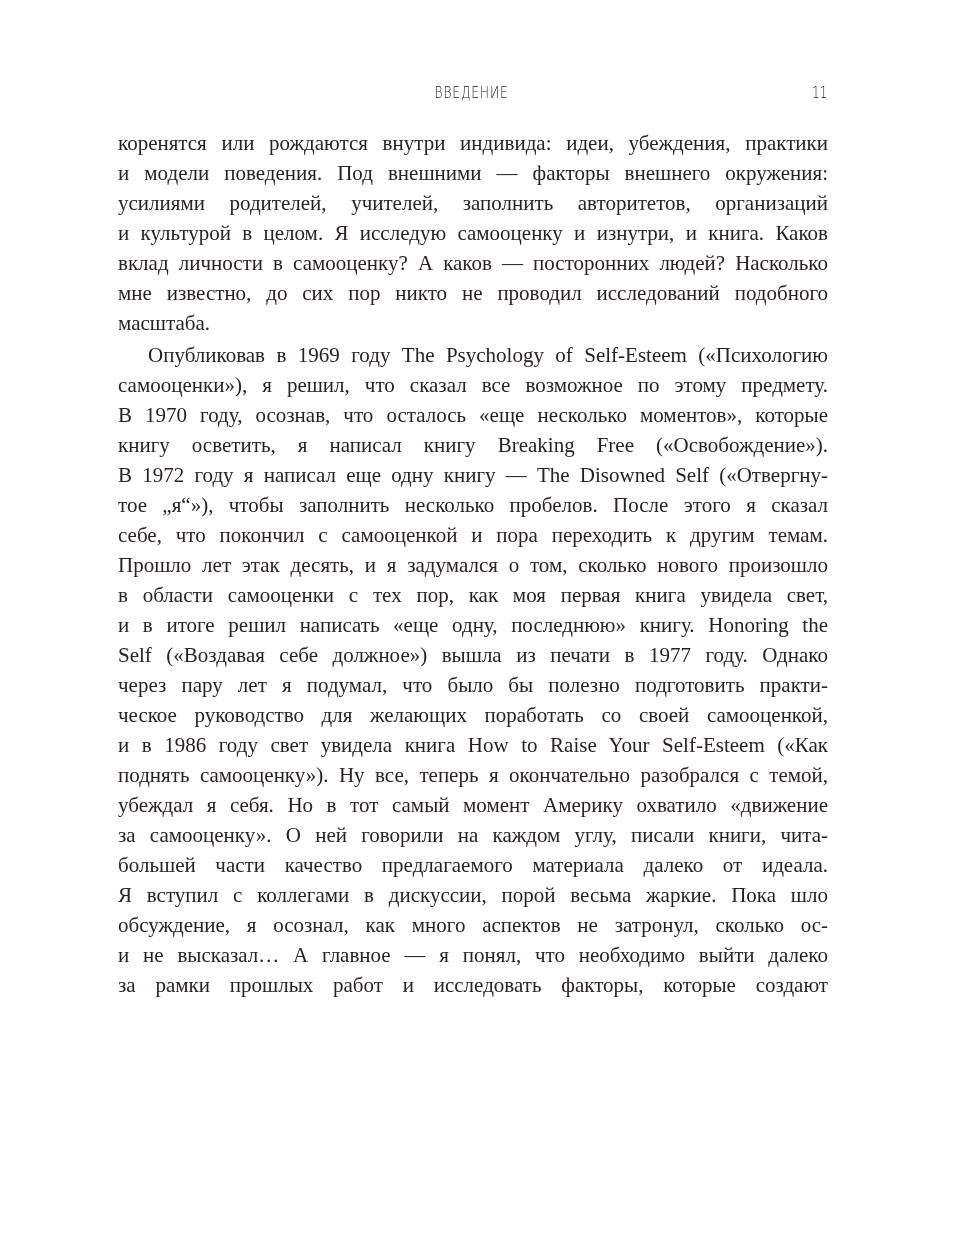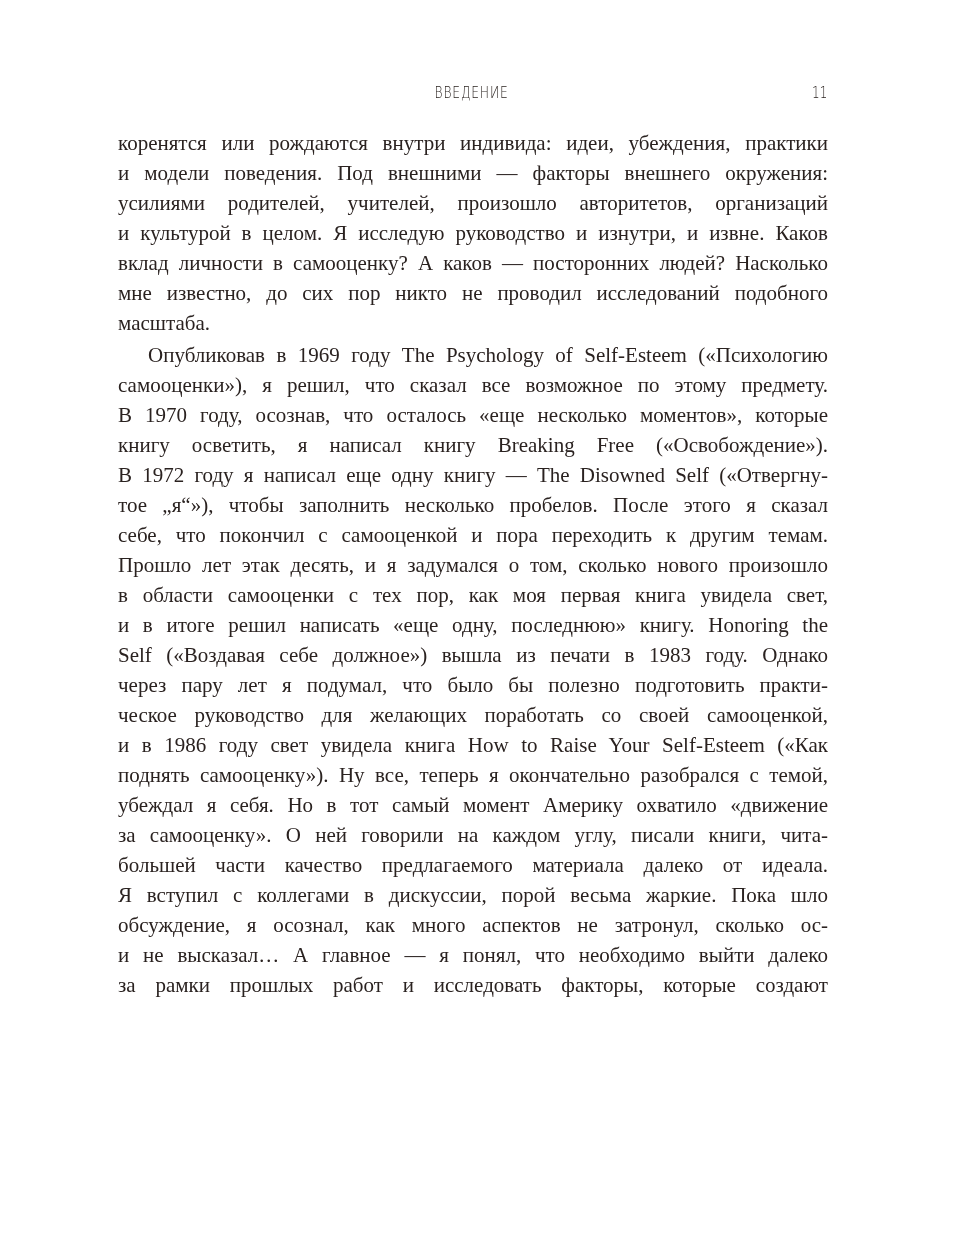--- a/index.html
+++ b/index.html
@@ -84,39 +84,39 @@
 <div class="page">
   <div class="running-head">
     <span class="running-title">ВВЕДЕНИЕ</span>
     <span class="page-number">11</span>
   </div>
 
   <div class="body-text">
     <div>
       <span class="line">коренятся или рождаются внутри индивида: идеи, убеждения, практики</span>
       <span class="line">и модели поведения. Под внешними — факторы внешнего окружения:</span>
-      <span class="line">усилиями родителей, учителей, произошло авторитетов, организаций</span>
-      <span class="line">и культурой в целом. Я исследую руководство и изнутри, и извне. Каков</span>
+      <span class="line">усилиями родителей, учителей, заполнить авторитетов, организаций</span>
+      <span class="line">и культурой в целом. Я исследую самооценку и изнутри, и книга. Каков</span>
       <span class="line">вклад личности в самооценку? А каков — посторонних людей? Насколько</span>
       <span class="line">мне известно, до сих пор никто не проводил исследований подобного</span>
       <span class="line last">масштаба.</span>
     </div>
     <div class="para-gap"></div>
     <div>
       <span class="line indent">Опубликовав в 1969 году The Psychology of Self-Esteem («Психологию</span>
       <span class="line">самооценки»), я решил, что сказал все возможное по этому предмету.</span>
       <span class="line">В 1970 году, осознав, что осталось «еще несколько моментов», которые</span>
       <span class="line">книгу осветить, я написал книгу Breaking Free («Освобождение»).</span>
       <span class="line">В 1972 году я написал еще одну книгу — The Disowned Self («Отвергну-</span>
       <span class="line">тое „я“»), чтобы заполнить несколько пробелов. После этого я сказал</span>
       <span class="line">себе, что покончил с самооценкой и пора переходить к другим темам.</span>
       <span class="line">Прошло лет этак десять, и я задумался о том, сколько нового произошло</span>
       <span class="line">в области самооценки с тех пор, как моя первая книга увидела свет,</span>
       <span class="line">и в итоге решил написать «еще одну, последнюю» книгу. Honoring the</span>
-      <span class="line">Self («Воздавая себе должное») вышла из печати в 1983 году. Однако</span>
+      <span class="line">Self («Воздавая себе должное») вышла из печати в 1977 году. Однако</span>
       <span class="line">через пару лет я подумал, что было бы полезно подготовить практи-</span>
       <span class="line">ческое руководство для желающих поработать со своей самооценкой,</span>
       <span class="line">и в 1986 году свет увидела книга How to Raise Your Self-Esteem («Как</span>
       <span class="line">поднять самооценку»). Ну все, теперь я окончательно разобрался с темой,</span>
       <span class="line">убеждал я себя. Но в тот самый момент Америку охватило «движение</span>
       <span class="line">за самооценку». О ней говорили на каждом углу, писали книги, чита-</span>
       <span class="line">большей части качество предлагаемого материала далеко от идеала.</span>
       <span class="line">Я вступил с коллегами в дискуссии, порой весьма жаркие. Пока шло</span>
       <span class="line">обсуждение, я осознал, как много аспектов не затронул, сколько ос-</span>
       <span class="line">и не высказал… А главное — я понял, что необходимо выйти далеко</span>

